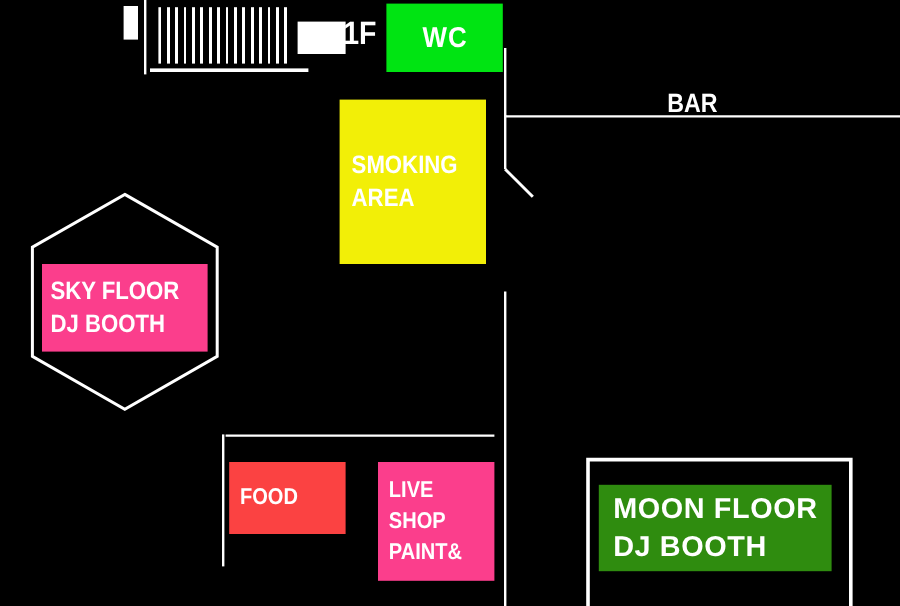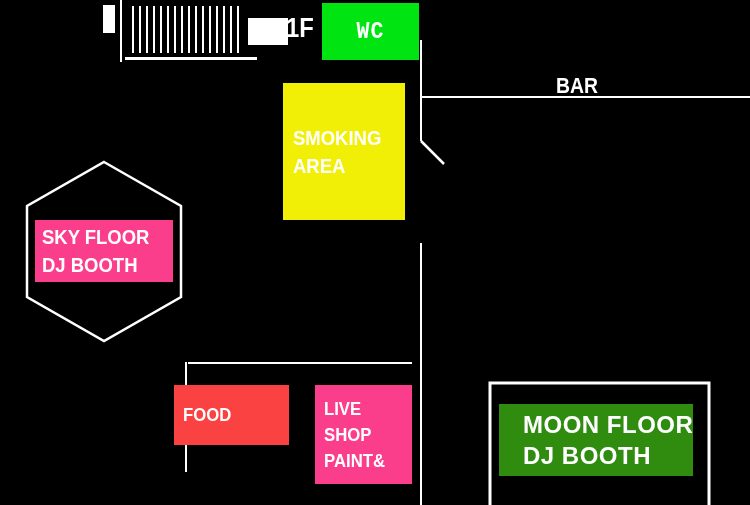--- a/index.html
+++ b/index.html
@@ -20,32 +20,32 @@
   .floor-label{
     left:286px;top:12px;font-size:27px;font-weight:bold;line-height:32px;
   }
   .cond{transform:scaleX(0.88);transform-origin:0 50%;display:inline-block;white-space:nowrap;}
   .cond-c{transform:scaleX(0.9);transform-origin:50% 50%;display:inline-block;}
   .box{display:flex;flex-direction:column;justify-content:center;box-sizing:border-box;}
   .box .line{font-weight:bold;white-space:nowrap;}
   .wc-box{
     left:322px;top:3px;width:97px;height:57px;background:#00e412;
     display:flex;align-items:center;justify-content:center;
-    font-size:24px;font-weight:bold;letter-spacing:1px;font-family:Liberation Mono, monospace;
+    font-size:24px;font-weight:bold;letter-spacing:1px;
   }
   .bar-label{left:556px;top:36px;font-size:22px;font-weight:bold;line-height:24px;margin-top:38px;}
   .smoking-box{left:283px;top:83px;width:122px;height:137px;background:#f2ef07;padding-left:10px;}
   .smoking-box .line{font-size:21px;line-height:28px;}
-  .sky-box{left:35px;top:220px;width:138px;height:62px;background:#fb3e8c;padding-left:7px;}
+  .sky-box{left:35px;top:220px;width:138px;height:73px;background:#fb3e8c;padding-left:7px;}
   .sky-box .line{font-size:21px;line-height:28px;}
-  .food-box{left:174px;top:385px;width:115px;height:60px;background:#fb4242;padding-left:9px;}
+  .food-box{left:191px;top:385px;width:97px;height:60px;background:#fb4242;padding-left:9px;}
   .food-box .line{font-size:19px;line-height:26px;}
   .live-box{left:315px;top:385px;width:97px;height:99px;background:#fb3e8c;padding-left:9px;}
   .live-box .line{font-size:19px;line-height:26px;}
-  .moon-box{left:499px;top:404px;width:194px;height:72px;background:#2f8c0f;padding-left:24px;}
+  .moon-box{left:499px;top:404px;width:194px;height:72px;background:#2f8c0f;padding-left:12px;}
   .moon-box .line{font-size:24px;line-height:31px;letter-spacing:0.5px;}
 </style>
 </head>
 <body>
 
 <div class="map">
 
   <svg class="svg-layer" viewBox="0 0 750 505" xmlns="http://www.w3.org/2000/svg">
     <line x1="421" y1="40" x2="421" y2="97" stroke="#ffffff" stroke-width="2"></line>
     <line x1="420" y1="97" x2="750" y2="97" stroke="#ffffff" stroke-width="2"></line>

